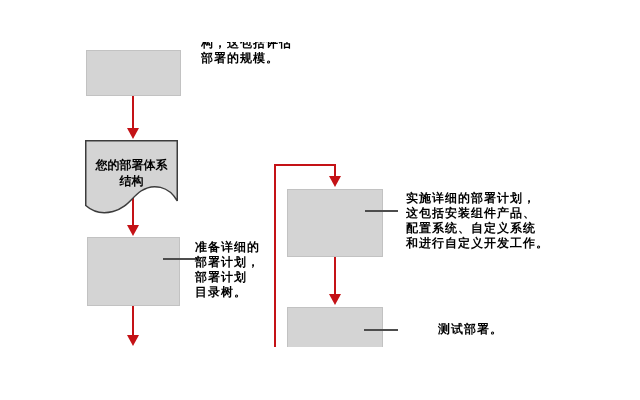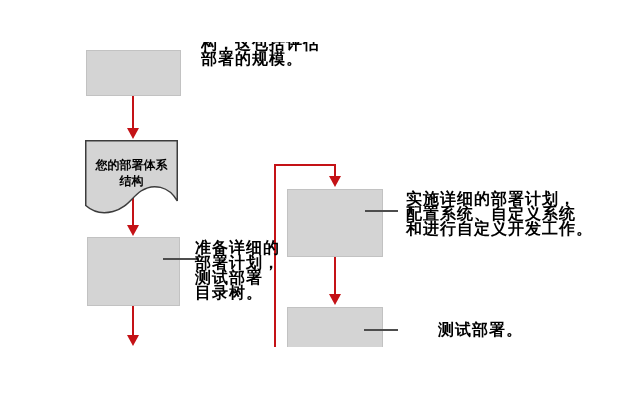--- a/index.html
+++ b/index.html
@@ -38,21 +38,21 @@
     z-index: 1;
   }
   .leader-line {
     position: absolute;
     height: 2px;
     background: #4d4d4d;
     z-index: 3;
   }
   .annotation {
     position: absolute;
-    font-size: 16px;
+    font-size: 12px;
     font-weight: bold;
     line-height: 15px;
     letter-spacing: 1px;
     white-space: nowrap;
     z-index: 3;
   }
   #doc-shape-wrap {
     position: absolute;
     left: 85px;
     top: 140px;
@@ -111,37 +111,38 @@
 
   <div class="red-line" style="left:132px; top:193px; width:2px; height:33px;"></div>
   <div class="arrow-head" style="left:127px; top:225px;"></div>
 
   <div class="process-box" style="left:87px; top:237px; width:93px; height:69px;"></div>
 
   <div class="leader-line" style="left:163px; top:258px; width:36px;"></div>
   <div class="annotation" style="left:195px; top:240px;">
     <div>准备详细的</div>
     <div>部署计划，</div>
-    <div>测试部署</div>
+    <div>部署计划</div>
     <div>目录树。</div>
   </div>
 
   <div class="red-line" style="left:132px; top:306px; width:2px; height:29px;"></div>
   <div class="arrow-head" style="left:127px; top:335px;"></div>
 
   <div class="red-line" style="left:274px; top:164px; width:2px; height:183px;"></div>
   <div class="red-line" style="left:274px; top:164px; width:62px; height:2px;"></div>
   <div class="red-line" style="left:334px; top:166px; width:2px; height:11px;"></div>
   <div class="arrow-head" style="left:329px; top:176px;"></div>
 
   <div class="process-box" style="left:287px; top:189px; width:96px; height:68px;"></div>
 
   <div class="leader-line" style="left:365px; top:210px; width:33px;"></div>
   <div class="annotation" style="left:406px; top:191px;">
     <div>实施详细的部署计划，</div>
+    <div>这包括安装组件产品、</div>
     <div>配置系统、自定义系统</div>
     <div>和进行自定义开发工作。</div>
   </div>
 
   <div class="red-line" style="left:334px; top:257px; width:2px; height:37px;"></div>
   <div class="arrow-head" style="left:329px; top:294px;"></div>
 
   <div class="process-box" style="left:287px; top:307px; width:96px; height:40px; border-bottom:none;"></div>
 
   <div class="leader-line" style="left:364px; top:329px; width:34px;"></div>

